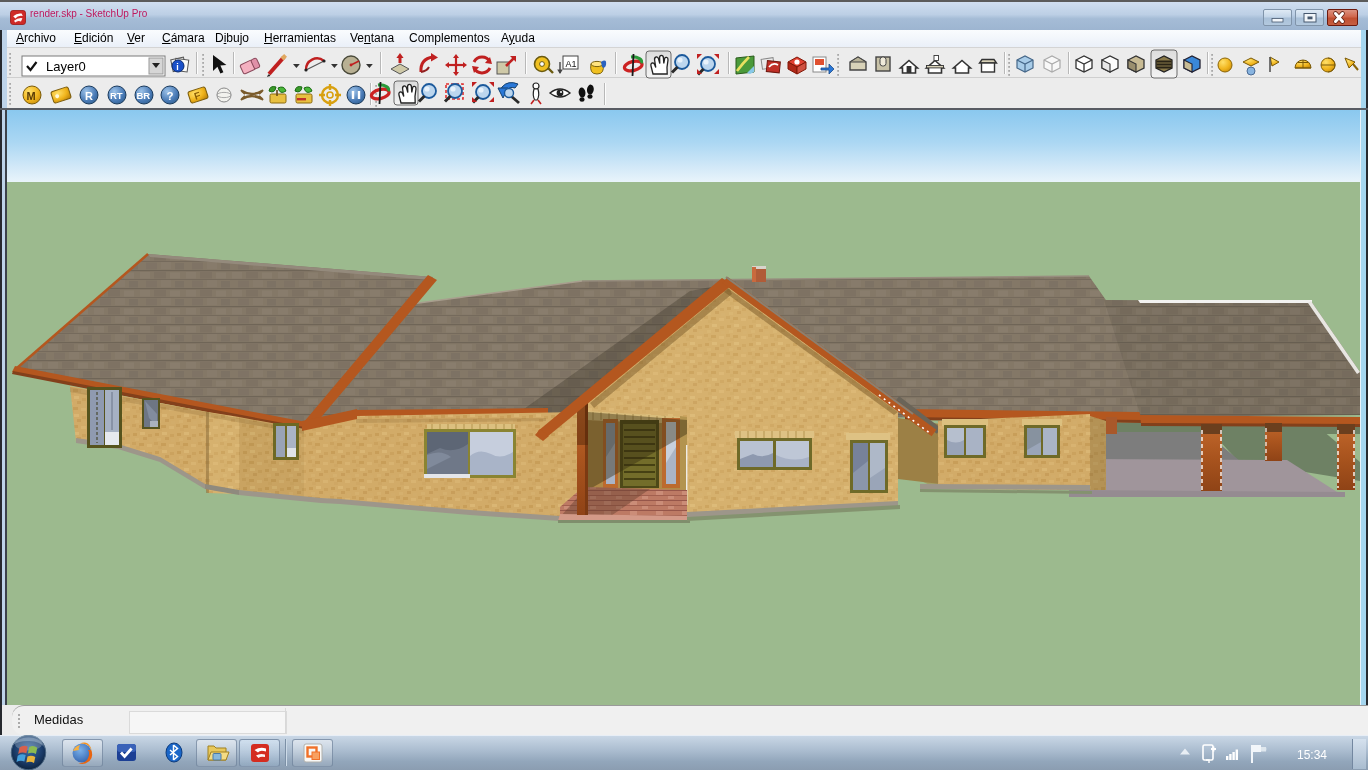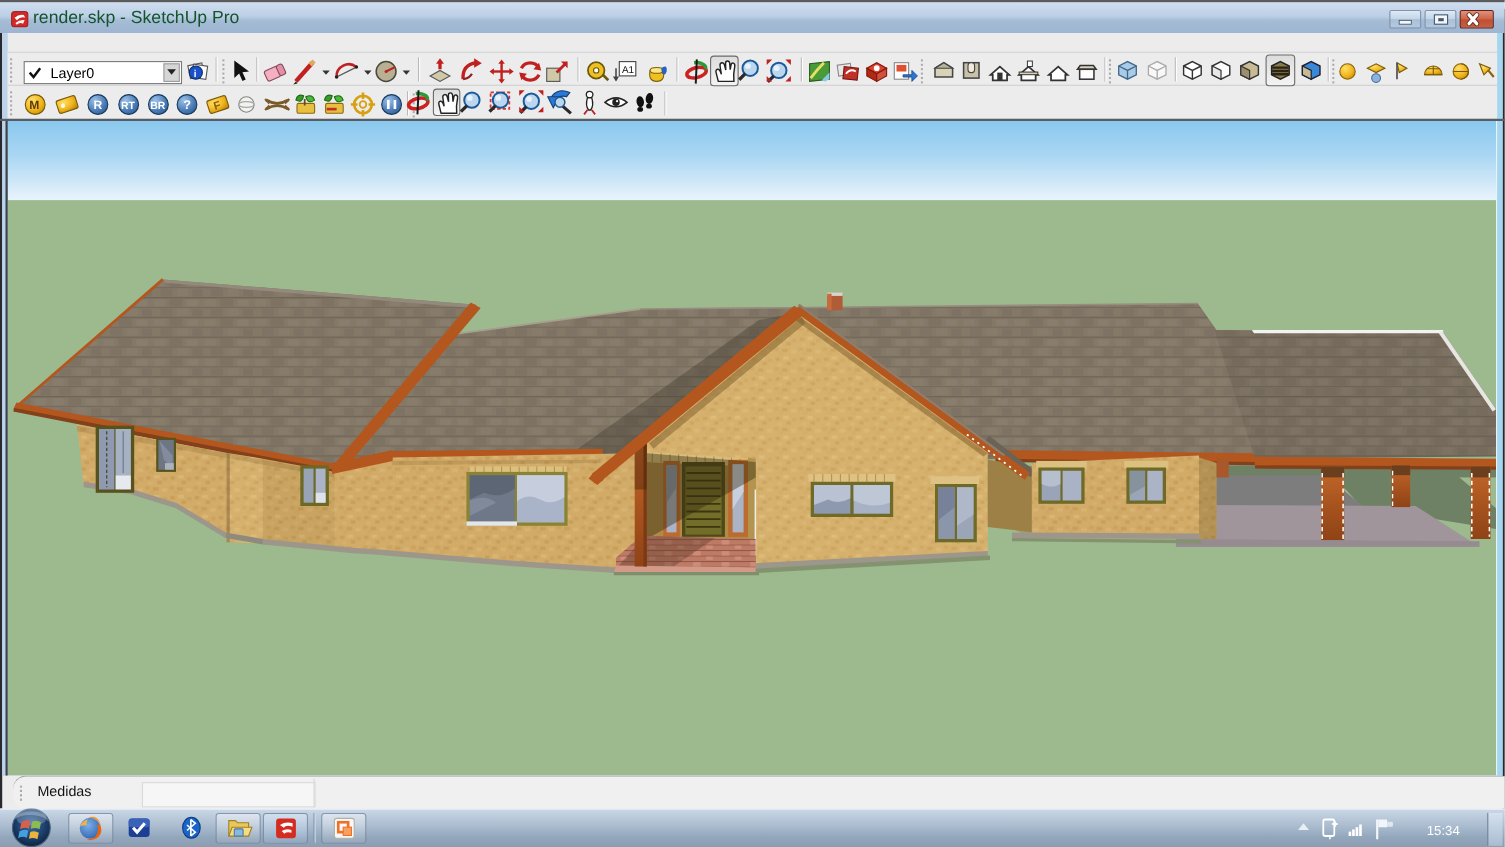--- a/index.html
+++ b/index.html
@@ -3,21 +3,21 @@
 <meta charset="utf-8">
 <style>
   html,body{margin:0;padding:0;width:1368px;height:770px;overflow:hidden;
     font-family:"Liberation Sans",sans-serif;}
   #root{position:relative;width:1368px;height:770px;background:#ececec;}
   .abs{position:absolute;}
   
   #titlebar{left:0;top:0;width:1368px;height:30px;
     background:linear-gradient(#d0def0 0%,#bccfe5 45%,#a5bcd6 60%,#9db5d1 100%);
     border-top:2px solid #5b5b5b;box-sizing:border-box;}
-  #title-text{left:30px;top:8px;color:#14532d;font-size:16px;}
+  #title-text{left:30px;top:8px;color:#be185d;font-size:10px;}
   
   .wbtn{top:9px;height:17px;border-radius:2px;box-sizing:border-box;}
   #btn-min{left:1263px;width:29px;background:linear-gradient(#dfeaf5 0%,#c3d5e8 48%,#a9c0d8 52%,#b3c9de 100%);border:1px solid #8094aa;}
   #btn-max{left:1295px;width:29px;background:linear-gradient(#dfeaf5 0%,#c3d5e8 48%,#a9c0d8 52%,#b3c9de 100%);border:1px solid #8094aa;}
   #btn-close{left:1327px;width:31px;background:linear-gradient(#dc9280 0%,#d0674d 45%,#c04f31 55%,#c65f41 100%);border:1px solid #6e1a0d;}
   
   #menubar{left:7px;top:30px;width:1354px;height:18px;
     background:linear-gradient(#fafcfe,#e9eff8);
     font-size:12px;color:#000;}
   .mi{position:absolute;top:1px;}
@@ -356,20 +356,31 @@
   <svg class="abs" style="left:1263px;top:9px" width="95" height="17" viewBox="0 0 95 17">
     <rect x="9" y="9.5" width="11" height="3.5" fill="#f2f6fa" stroke="#46586e" stroke-width="0.8"></rect>
     <rect x="41" y="4.5" width="12" height="8.5" fill="#f2f6fa" stroke="#46586e" stroke-width="1"></rect>
     <rect x="44.5" y="7.5" width="5" height="2.8" fill="#46586e"></rect>
     <g stroke="#fff" stroke-width="3" stroke-linecap="round">
       <path d="M72.5 4.5 L79.5 12.5 M79.5 4.5 L72.5 12.5" stroke="#5e2417" stroke-width="4.6"></path>
       <path d="M72.5 4.5 L79.5 12.5 M79.5 4.5 L72.5 12.5"></path>
     </g>
   </svg>
 
+  <div class="abs" id="menubar">
+    <span class="mi" style="left:9px"><u>A</u>rchivo</span>
+    <span class="mi" style="left:67px"><u>E</u>dición</span>
+    <span class="mi" style="left:120px"><u>V</u>er</span>
+    <span class="mi" style="left:155px"><u>C</u>ámara</span>
+    <span class="mi" style="left:208px">D<u>i</u>bujo</span>
+    <span class="mi" style="left:257px"><u>H</u>erramientas</span>
+    <span class="mi" style="left:343px">Ve<u>n</u>tana</span>
+    <span class="mi" style="left:402px">Complementos</span>
+    <span class="mi" style="left:494px">A<u>y</u>uda</span>
+  </div>
 
   <div class="abs" id="toolbars"></div>
   <div class="abs" style="left:7px;top:77px;width:1354px;height:1px;background:#cfcfcf"></div>
   <div class="abs" style="left:7px;top:47px;width:1354px;height:1px;background:#d4d4d4"></div>
   <div class="abs" style="left:0;top:108px;width:1368px;height:2px;background:#585c63"></div>
   <svg class="abs" style="left:0;top:48px" width="1368" height="60" viewBox="0 48 1368 60" id="tbicons">
     <defs>
       <g id="dots">
           <rect x="-0.8" y="0" width="1.8" height="1.8" fill="#a8a8a8"></rect>
           <rect x="-0.8" y="4" width="1.8" height="1.8" fill="#a8a8a8"></rect>

